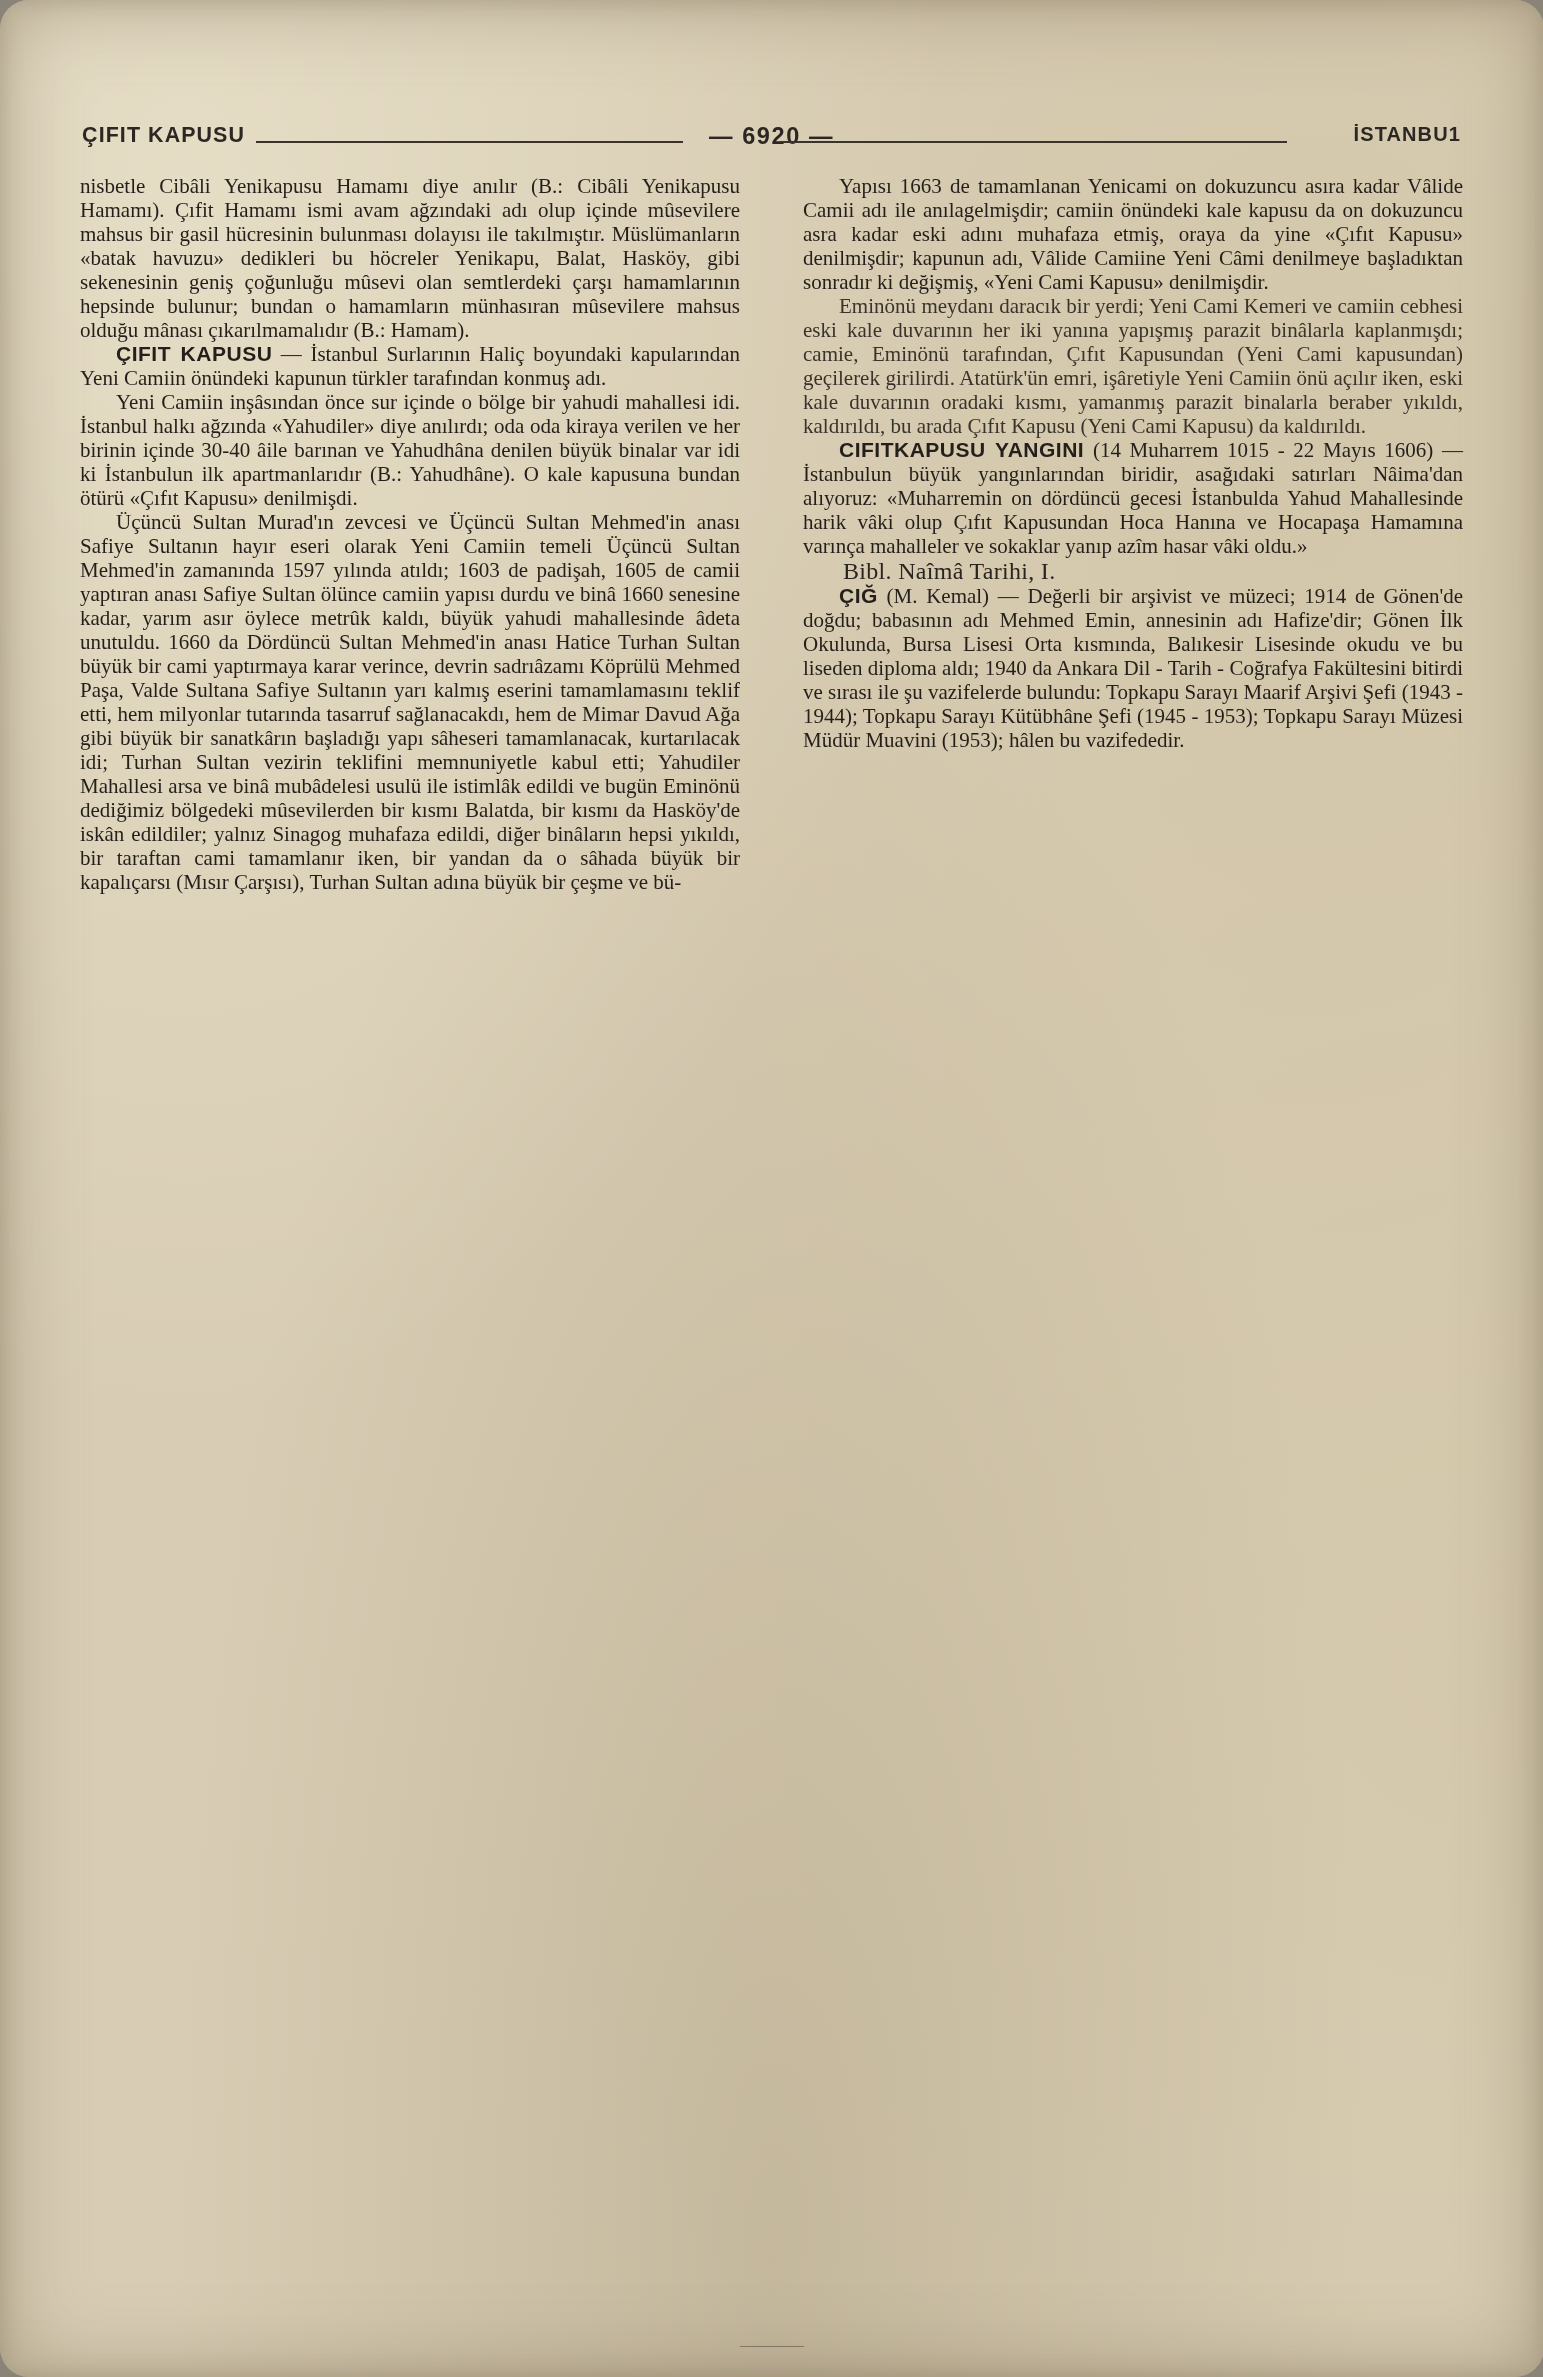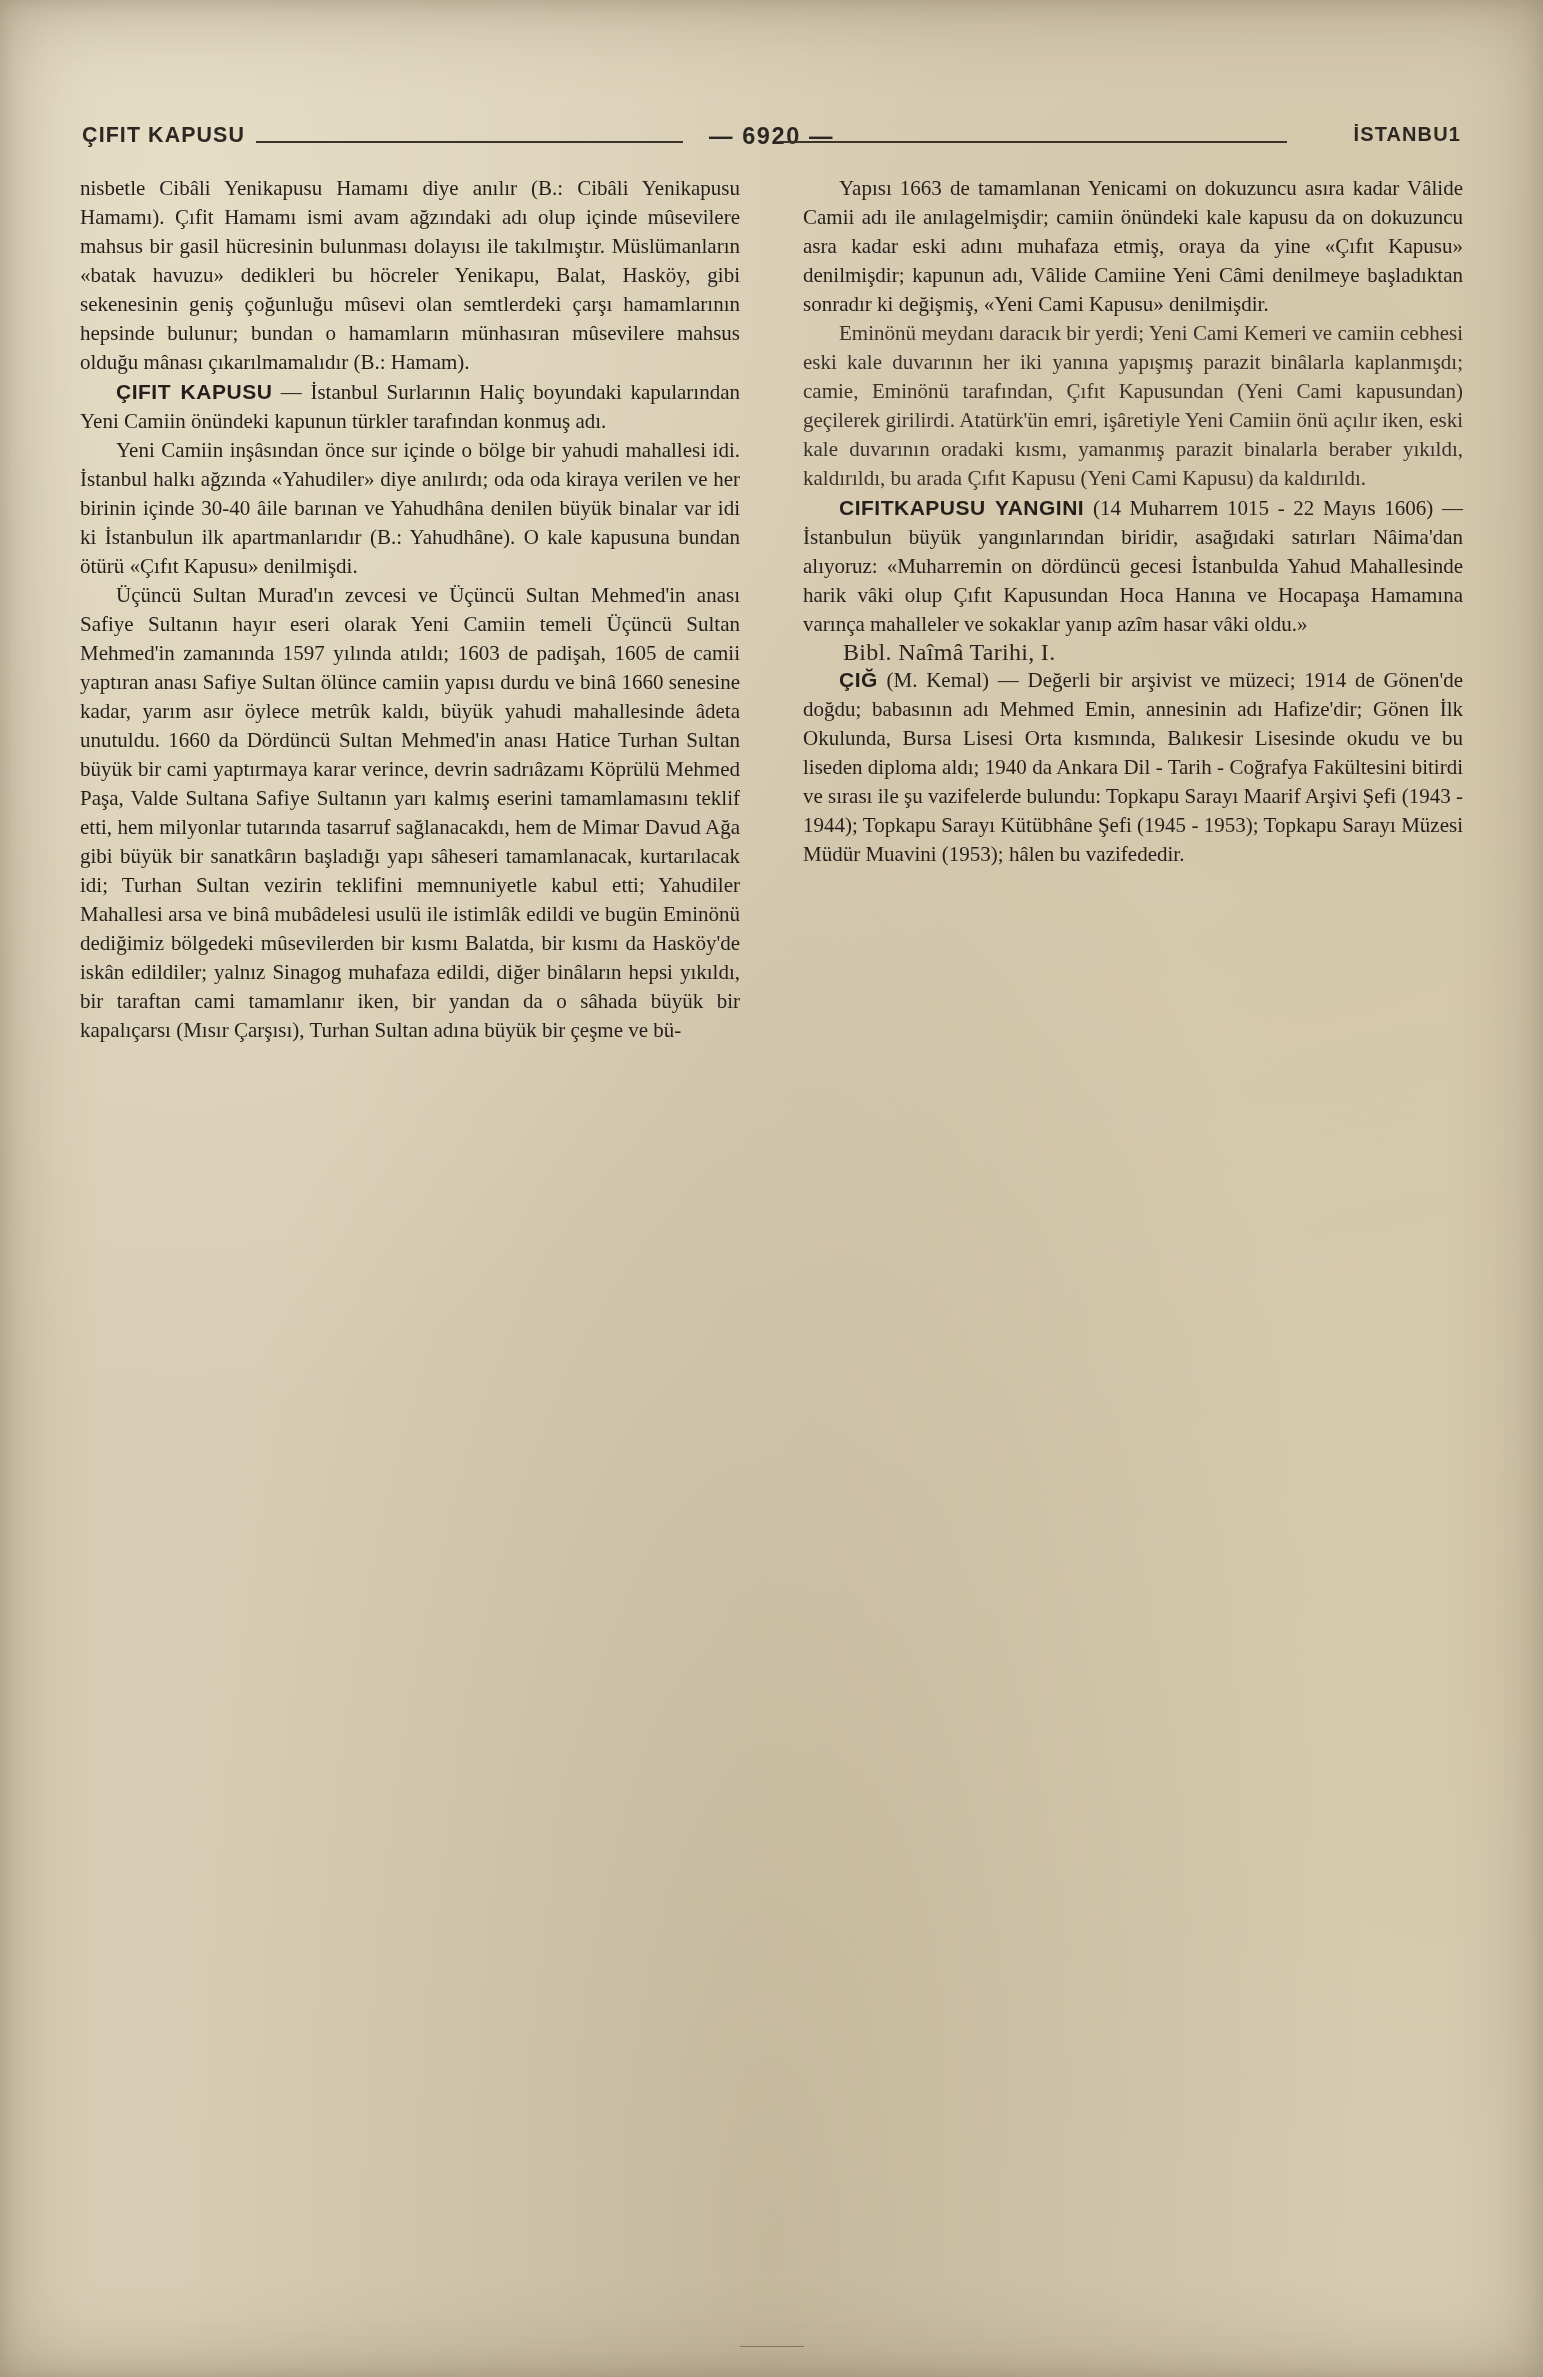--- a/index.html
+++ b/index.html
@@ -9,20 +9,21 @@
   }
   body {
     font-family: "Liberation Serif", serif;
   }
   .page {
     position: relative;
     width: 1544px;
     height: 2377px;
     background: #d8cdb4;
     overflow: hidden;
+    border-radius: 29px;
   }
   
   .page::before {
     content: "";
     position: absolute;
     inset: 0;
     background:
       radial-gradient(ellipse at 12% 8%, rgba(255,250,230,0.35), rgba(255,250,230,0) 40%),
       radial-gradient(ellipse at 85% 20%, rgba(200,185,150,0.30), rgba(200,185,150,0) 45%),
       radial-gradient(ellipse at 50% 95%, rgba(160,145,115,0.35), rgba(160,145,115,0) 55%),
@@ -97,21 +98,21 @@
     right: 0;
     display: flex;
     gap: 63px;
   }
   .col {
     width: 660px;
   }
   p {
     margin: 0;
     font-size: 21px;
-    line-height: 29px;
+    line-height: 24px;
     text-align: justify;
     text-justify: inter-word;
     color: #241f1a;
     hyphens: manual;
   }
   p.ind { text-indent: 36px; }
   .hw {
     font-family: "Liberation Sans", sans-serif;
     font-weight: 700;
     letter-spacing: 0.5px;

